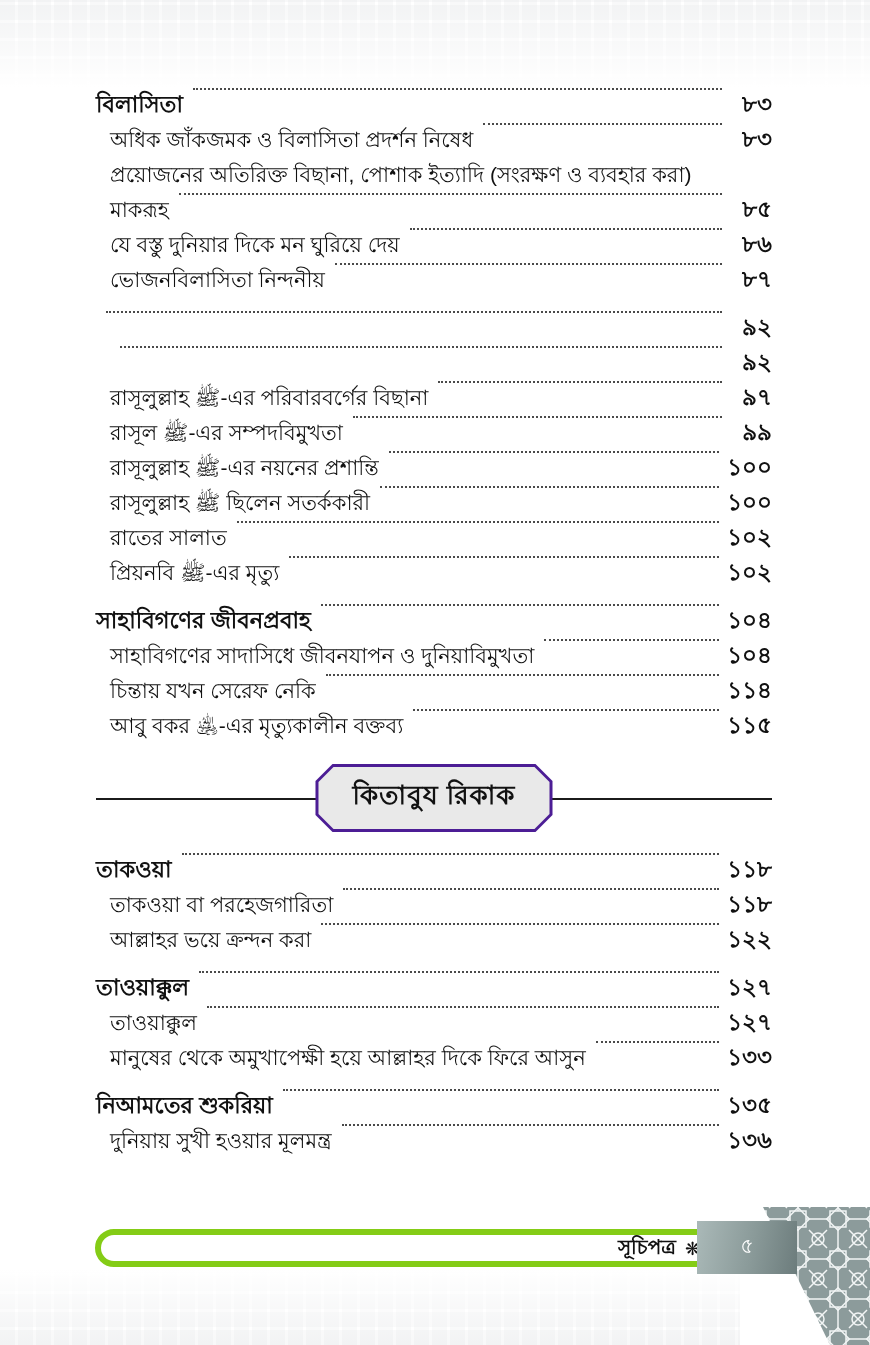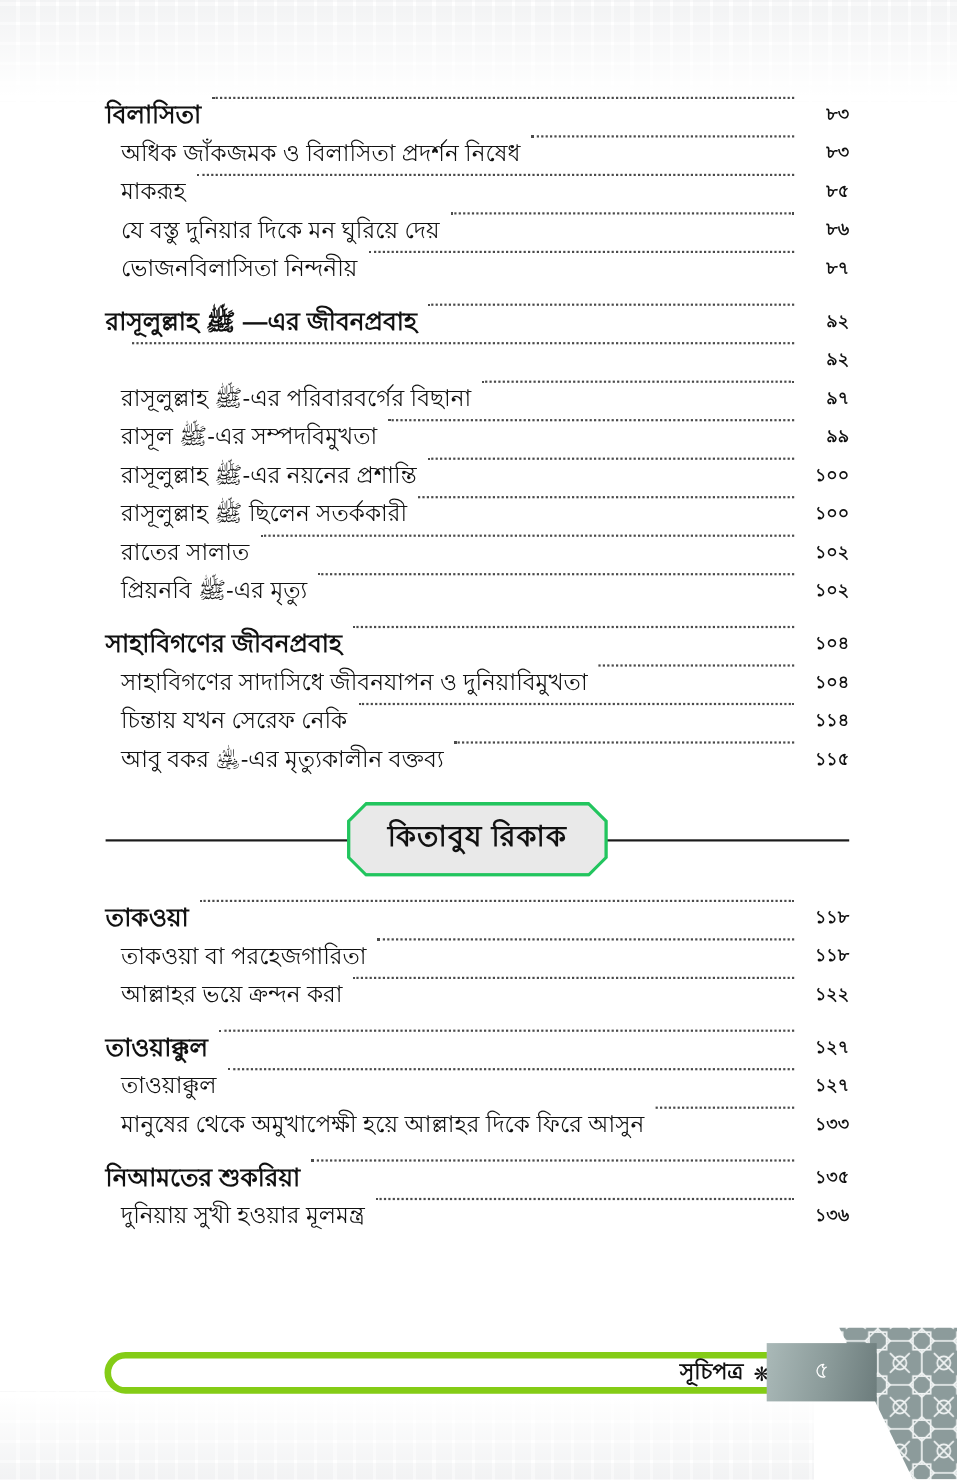--- a/index.html
+++ b/index.html
@@ -37,37 +37,37 @@
     white-space:nowrap;
   }
   .toc-row .lbl{flex:0 0 auto;}
   .toc-row .leader{
     flex:1 1 auto;min-width:12px;
     border-bottom:2px dotted #4a4a4a;
     margin:0 8px 10px 10px;
   }
   .toc-row .pg{
     flex:0 0 auto;min-width:42px;text-align:right;
-    font-weight:700;font-size:16px;
+    font-weight:700;font-size:23px;
   }
   .toc-row.heading{font-weight:700;font-size:22.5px;}
   .toc-row.item{padding-left:14px;}
 
   
   .divider{
     position:relative;height:82px;margin:6px 0 14px 0;
     display:flex;align-items:center;justify-content:center;
   }
   .divider-line{
     position:absolute;left:0;right:0;top:50%;
     border-top:2px solid #1b1b1b;
   }
   .divider-box{
     position:relative;z-index:1;
-    background:#22c55e;
+    background:#4c1d95;
     padding:3px;
     clip-path:polygon(17px 0,calc(100% - 17px) 0,100% 17px,100% calc(100% - 17px),calc(100% - 17px) 100%,17px 100%,0 calc(100% - 17px),0 17px);
   }
   .divider-box-inner{
     background:#e9e9e9;
     padding:8px 34px 10px 34px;
     clip-path:polygon(15px 0,calc(100% - 15px) 0,100% 15px,100% calc(100% - 15px),calc(100% - 15px) 100%,15px 100%,0 calc(100% - 15px),0 15px);
     font-size:26px;font-weight:700;letter-spacing:1px;
   }
 
@@ -99,39 +99,41 @@
       <div class="toc-row heading">
         <span class="lbl">বিলাসিতা</span>
         <span class="leader"></span>
         <span class="pg">৮৩</span>
       </div>
       <div class="toc-row item">
         <span class="lbl">অধিক জাঁকজমক ও বিলাসিতা প্রদর্শন নিষেধ</span>
         <span class="leader"></span>
         <span class="pg">৮৩</span>
       </div>
+      <div class="toc-row item noleader">
+        <span class="lbl">প্রয়োজনের অতিরিক্ত বিছানা, পোশাক ইত্যাদি (সংরক্ষণ ও ব্যবহার করা)</span>
+      </div>
       <div class="toc-row item">
         <span class="lbl">মাকরূহ</span>
         <span class="leader"></span>
         <span class="pg">৮৫</span>
       </div>
       <div class="toc-row item">
         <span class="lbl">যে বস্তু দুনিয়ার দিকে মন ঘুরিয়ে দেয়</span>
         <span class="leader"></span>
         <span class="pg">৮৬</span>
       </div>
       <div class="toc-row item">
         <span class="lbl">ভোজনবিলাসিতা নিন্দনীয়</span>
         <span class="leader"></span>
         <span class="pg">৮৭</span>
       </div>
     </div>
     <div class="toc-section">
       <div class="toc-row heading">
-        <span class="lbl">রাসূলুল্লাহ ﷺ —এর জীবনপ্রবাহ</span>
         <span class="leader"></span>
         <span class="pg">৯২</span>
       </div>
       <div class="toc-row item">
         <span class="leader"></span>
         <span class="pg">৯২</span>
       </div>
       <div class="toc-row item">
         <span class="lbl">রাসূলুল্লাহ ﷺ-এর পরিবারবর্গের বিছানা</span>
         <span class="leader"></span>

